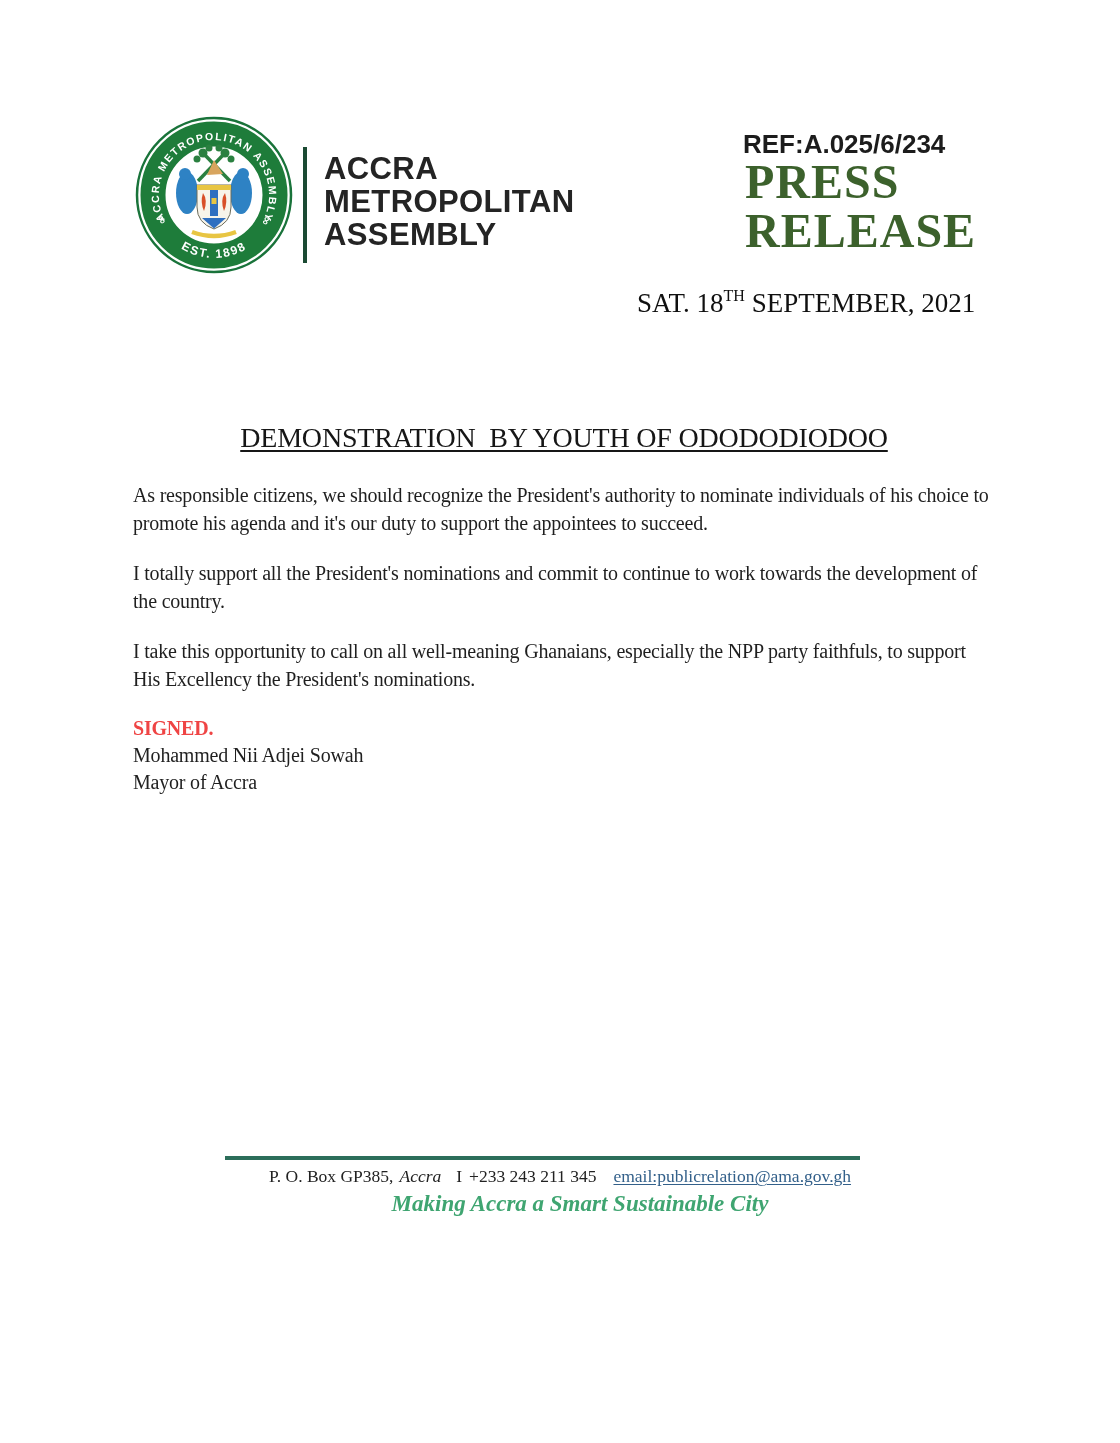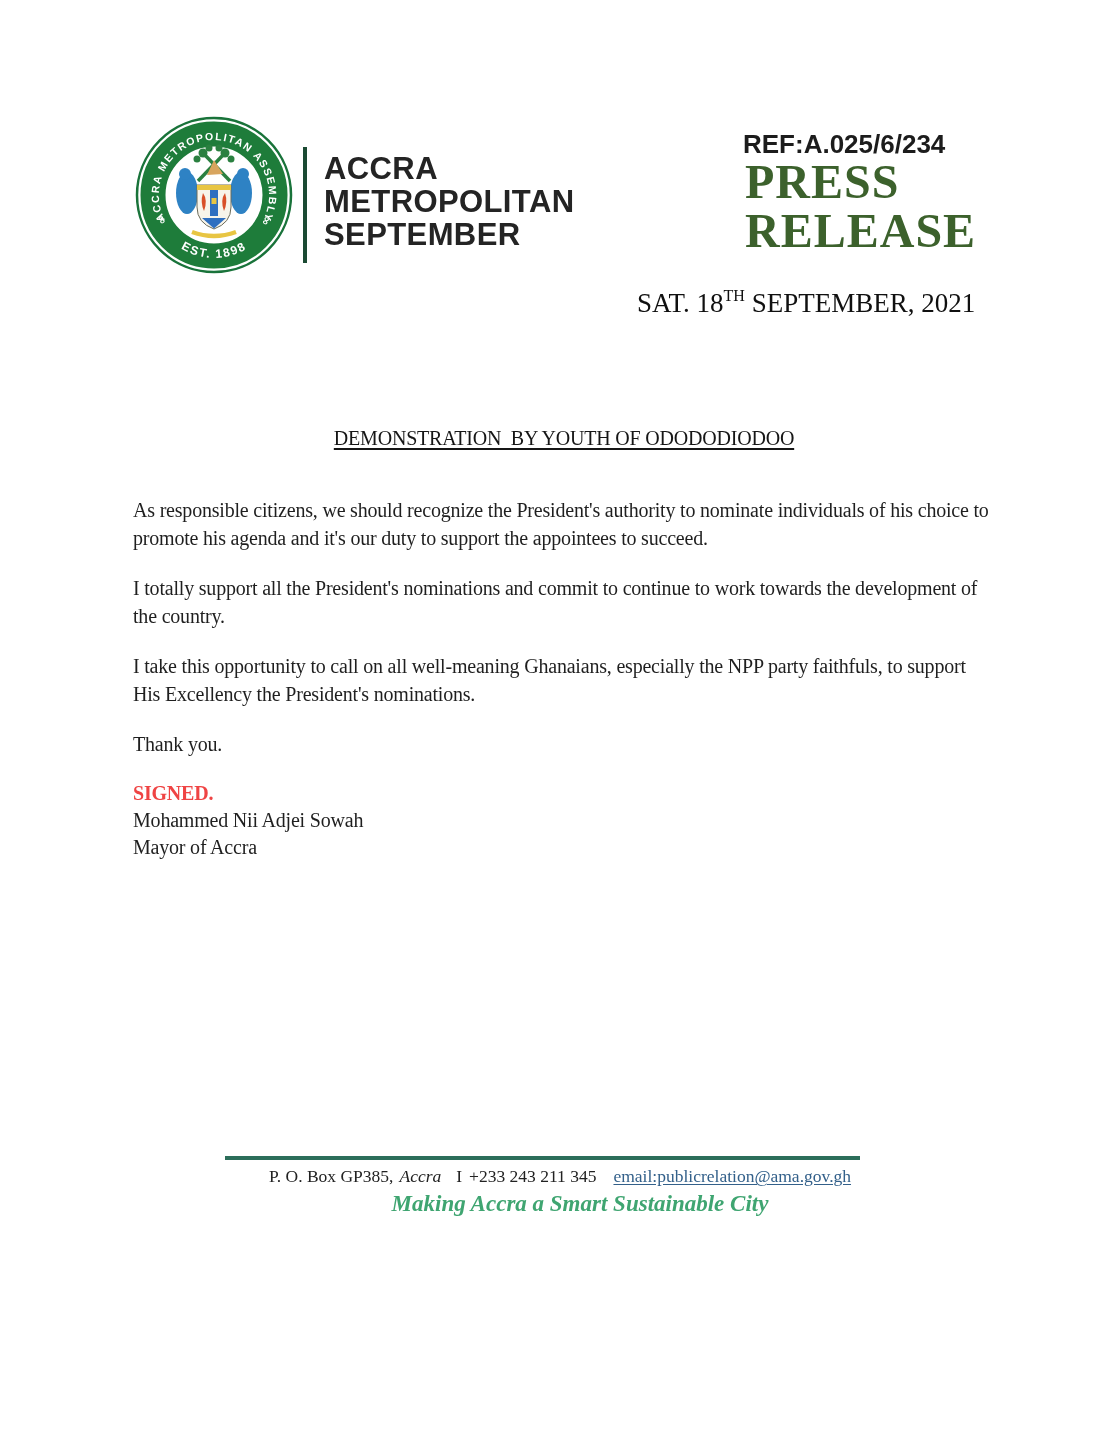--- a/index.html
+++ b/index.html
@@ -50,23 +50,23 @@
   }
   .date-line sup { font-size: 16px; position: relative; top: -1px; }
   .date-suffix { margin-left: 7px; }
 
   
   .letter {
     position: absolute; left: 133px; top: 424px; width: 862px;
     font-size: 20px; line-height: 28px; letter-spacing: -0.2px;
   }
   .doc-title {
-    text-align: center; font-weight: 400; font-size: 20px;
+    text-align: center; font-weight: 400; font-size: 28px;
     text-decoration: underline; text-underline-offset: 3px;
-    white-space: pre-wrap; margin-bottom: 44px; color: #161616;
+    white-space: pre-wrap; margin-bottom: 29px; color: #161616;
   }
   .letter p { margin-bottom: 22px; }
   .closing { margin-bottom: 24px; }
   .signed-label { color: #ef4444; font-weight: bold; line-height: 27px; }
   .sig-name, .sig-title { line-height: 27px; }
 
   
   .footer-rule {
     position: absolute; left: 225px; top: 1156px;
     width: 635px; height: 4px; background: #2c6e5a;
@@ -143,41 +143,40 @@
           <path d="M -22,37 Q 0,45 22,37" stroke="#e8c543" stroke-width="4.5" fill="none"></path>
         </g>
       </svg>
     </div>
 
     <div class="brand-divider"></div>
 
     <div class="wordmark">
       <div>ACCRA</div>
       <div>METROPOLITAN</div>
-      <div>SEPTEMBER</div>
+      <div>ASSEMBLY</div>
     </div>
 
     <div class="ref">REF:A.025/6/234</div>
 
     <div class="press">
       <div>PRESS</div>
       <div>RELEASE</div>
     </div>
 
     <div class="date-line"><span>SAT. 18</span><sup>TH</sup><span class="date-suffix">SEPTEMBER, 2021</span></div>
   </div>
 
   <div class="letter">
     <div class="doc-title">DEMONSTRATION  BY YOUTH OF ODODODIODOO</div>
 
     <p>As responsible citizens, we should recognize the President's authority to nominate individuals of his choice to promote his agenda and it's our duty to support the appointees to succeed.</p>
     <p>I totally support all the President's nominations and commit to continue to work towards the development of the country.</p>
     <p>I take this opportunity to call on all well-meaning Ghanaians, especially the NPP party faithfuls, to support His Excellency the President's nominations.</p>
 
-    <p class="closing">Thank you.</p>
 
     <div class="signed-label">SIGNED.</div>
     <div class="sig-name">Mohammed Nii Adjei Sowah</div>
     <div class="sig-title">Mayor of Accra</div>
   </div>
 
   <div>
     <div class="footer-rule"></div>
 
     <div class="contact-line"><span>P. O. Box GP385,</span><span class="contact-city">Accra</span><span class="contact-divider">I</span><span class="contact-phone">+233 243 211 345</span><a class="contact-email" href="#">email:publicrelation@ama.gov.gh</a></div>

